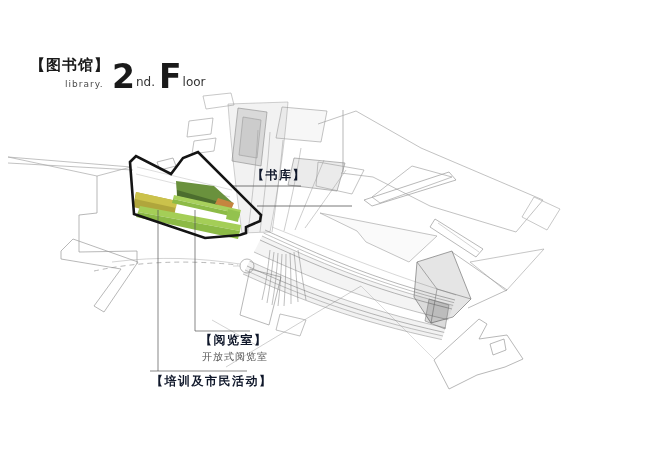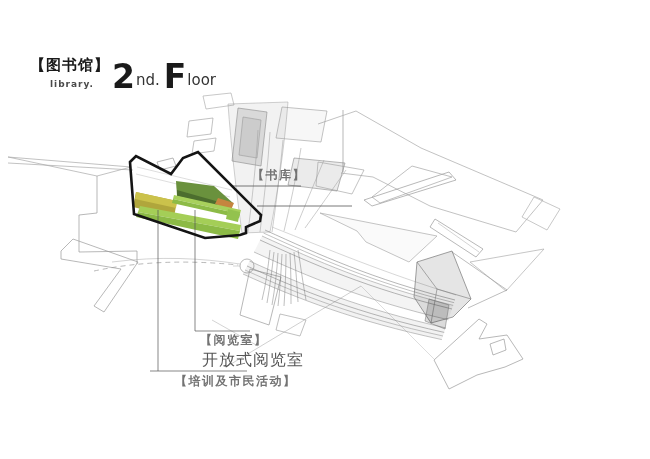--- a/index.html
+++ b/index.html
@@ -4,30 +4,30 @@
 <style>
   html,body{margin:0;padding:0;}
   body{
     width:650px;height:459px;position:relative;background:#ffffff;overflow:hidden;
     font-family:"DejaVu Sans","Liberation Sans",sans-serif;
   }
   .stage{position:absolute;inset:0;text-align:right;}
   svg{position:absolute;left:0;top:0;}
   .lbl{position:absolute;white-space:nowrap;color:#1a1a1a;}
   .title-cjk{left:30px;top:56px;font-size:15px;font-weight:bold;letter-spacing:1px;font-family:"DejaVu Serif","Liberation Serif",serif;}
-  .title-sub{left:50px;top:79px;font-size:9px;color:#4a4a4a;letter-spacing:1px;font-weight:bold;}
+  .title-sub{left:65px;top:79px;font-size:9px;color:#4a4a4a;letter-spacing:1px;}
   .floor-wrap{position:absolute;left:112px;top:54px;display:flex;align-items:flex-end;height:38px;}
   .floor-big{font-size:33px;font-weight:bold;line-height:0.95;color:#1a1a1a;}
-  .floor-small{font-size:15px;color:#333;margin:0 4px 3px 1px;}
-  .map-lbl{font-size:12px;font-weight:bold;letter-spacing:1.5px;font-family:"DejaVu Serif","Liberation Serif",serif;color:#737373;}
+  .floor-small{font-size:12px;color:#333;margin:0 4px 3px 1px;}
+  .map-lbl{font-size:12px;font-weight:bold;letter-spacing:1.5px;font-family:"DejaVu Serif","Liberation Serif",serif;color:#0f172a;}
   .lbl-shuku{left:252px;top:167px;}
   .lbl-rare{left:266px;top:189px;}
   .lbl-reading{left:200px;top:332px;}
-  .lbl-reading-sub{left:202px;top:350px;font-size:16px;color:#555;letter-spacing:1px;}
-  .lbl-training{left:151px;top:373px;margin-left:24px;}
+  .lbl-reading-sub{left:202px;top:350px;font-size:10px;color:#555;letter-spacing:1px;}
+  .lbl-training{left:151px;top:373px;}
 </style>
 </head>
 <body>
 
 <div class="stage">
 
 <svg width="650" height="459" viewBox="0 0 650 459">
 
   <g fill="none" stroke="#a8a8a8" stroke-width="0.7" stroke-linejoin="round">
 

